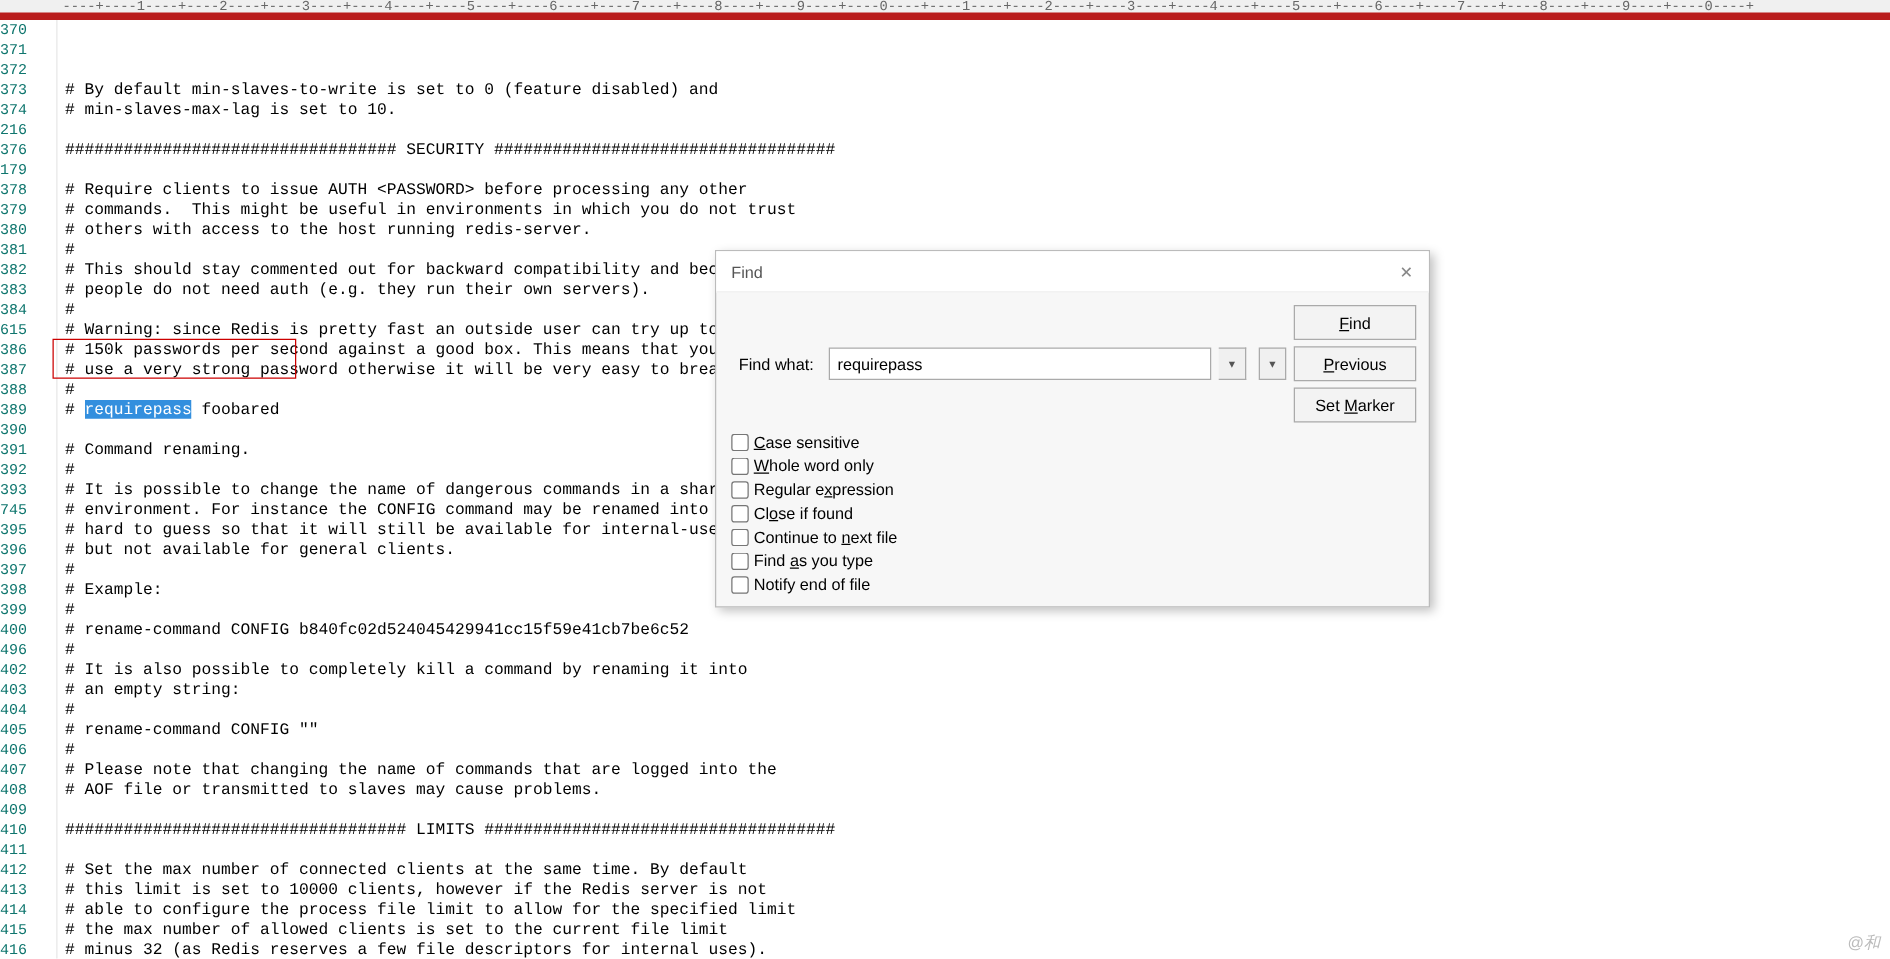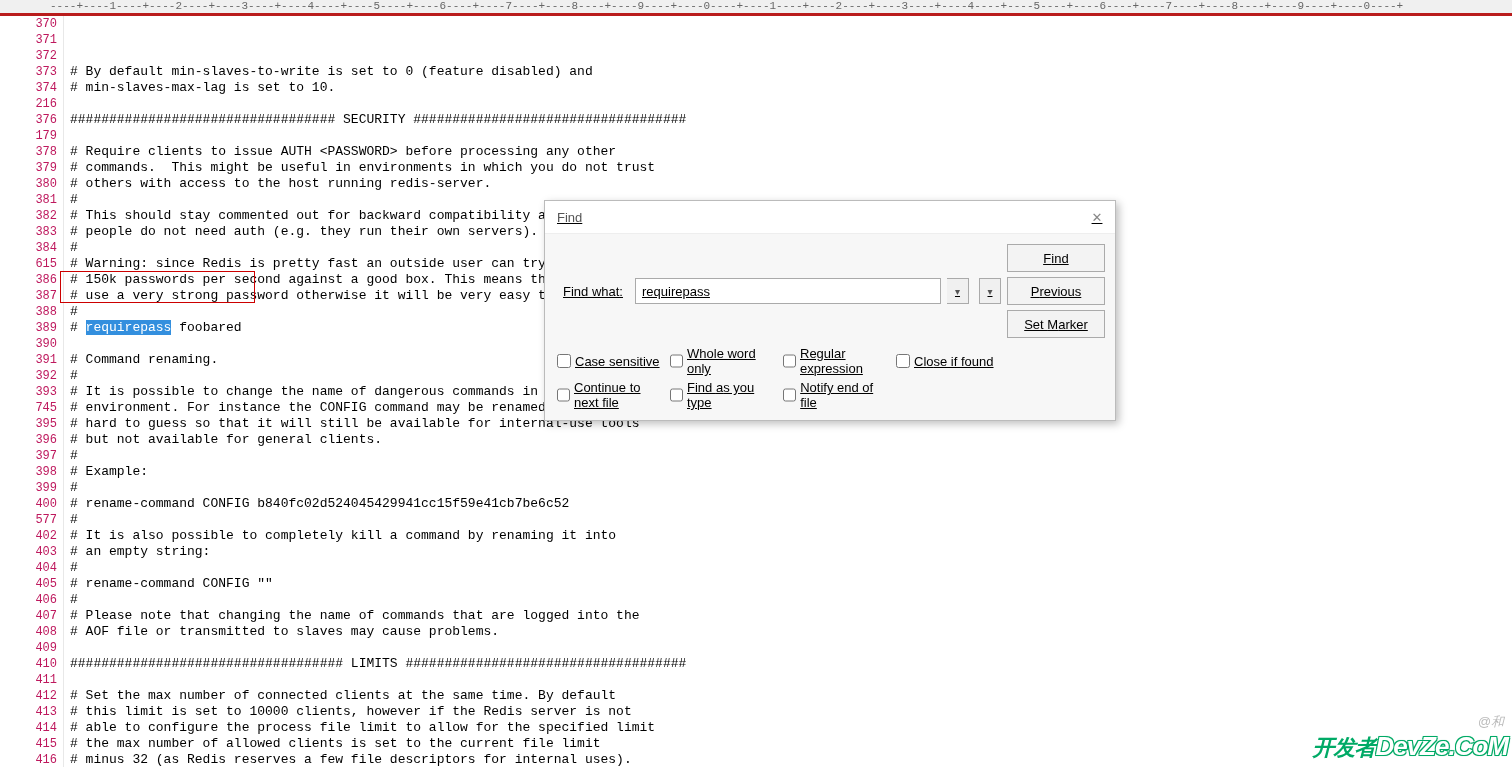--- a/index.html
+++ b/index.html
@@ -10,39 +10,39 @@
   overflow: hidden;
   position: relative;
   width: 1512px;
   height: 767px;
 }
 .ruler {
   position: absolute;
   top: 0; left: 0; right: 0;
   height: 16px;
   background: #f0f0f0;
-  border-bottom: 3px solid #b91c1c;
+  border-bottom: 6px solid #b91c1c;
   font-size: 11px;
   color: #666;
   white-space: nowrap;
   overflow: hidden;
   padding-left: 50px;
   letter-spacing: 0;
 }
 .editor {
   position: absolute;
   top: 16px; left: 0; right: 0; bottom: 0;
   display: flex;
 }
 .gutter {
-  width: 64px;
+  width: 46px;
   background: #fff;
   border-right: 1px solid #e8e8e8;
-  text-align: right;
-  color: #be185d;
+  text-align: left;
+  color: #0f766e;
   padding-right: 6px;
   font-size: 12px;
   line-height: 16px;
 }
 .gutter div { height: 16px; }
 .code {
   flex: 1;
   padding-left: 6px;
   color: #000;
   line-height: 16px;
@@ -60,28 +60,27 @@
   height: 32px;
   pointer-events: none;
 }
 .hl {
   background: #338fde;
   color: #fff;
 }
 .find-dialog {
   position: absolute;
   top: 200px;
-  left: 544px;
+  left: 572px;
   width: 572px;
   background: #f7f7f7;
   border: 1px solid #bbb;
   box-shadow: 3px 3px 8px rgba(0,0,0,.25);
   font-family: "Segoe UI", Arial, sans-serif;
   font-size: 13px;
-  text-decoration: underline;
 }
 .fd-title {
   display: flex;
   align-items: center;
   justify-content: space-between;
   padding: 6px 8px 6px 12px;
   background: #fff;
   border-bottom: 1px solid #eee;
 }
 .fd-title span { color: #555; }
@@ -128,21 +127,21 @@
   border: 1px solid #aaa;
   background: #f3f3f3;
   cursor: pointer;
   font-family: inherit;
   font-size: 13px;
   padding: 0 4px;
 }
 .fd-checks {
   grid-column: 1;
   display: grid;
-  grid-template-columns: 1fr 1fr 1fr 1fr;
+  grid-template-columns: 1fr;
   gap: 4px 8px;
   padding-top: 2px;
 }
 .fd-check {
   display: flex;
   align-items: center;
   gap: 4px;
   font-size: 13px;
 }
 .fd-check input { width: 14px; height: 14px; }
@@ -227,21 +226,21 @@
       <div>391</div>
       <div>392</div>
       <div>393</div>
       <div>745</div>
       <div>395</div>
       <div>396</div>
       <div>397</div>
       <div>398</div>
       <div>399</div>
       <div>400</div>
-      <div>577</div>
+      <div>496</div>
       <div>402</div>
       <div>403</div>
       <div>404</div>
       <div>405</div>
       <div>406</div>
       <div>407</div>
       <div>408</div>
       <div>409</div>
       <div>410</div>
       <div>411</div>
@@ -301,16 +300,13 @@
       <label class="fd-check">
           <input type="checkbox" style="">
           <span>Notify end of file</span>
         </label>
     </div>
   </div>
 </div>
 
 <div class="watermark">
   <div class="wm-top">@和</div>
-  <div class="wm-logo">
-    <span class="cn">开发者</span><span>DevZe.CoM</span>
-  </div>
 </div>
 
 </body></html>

